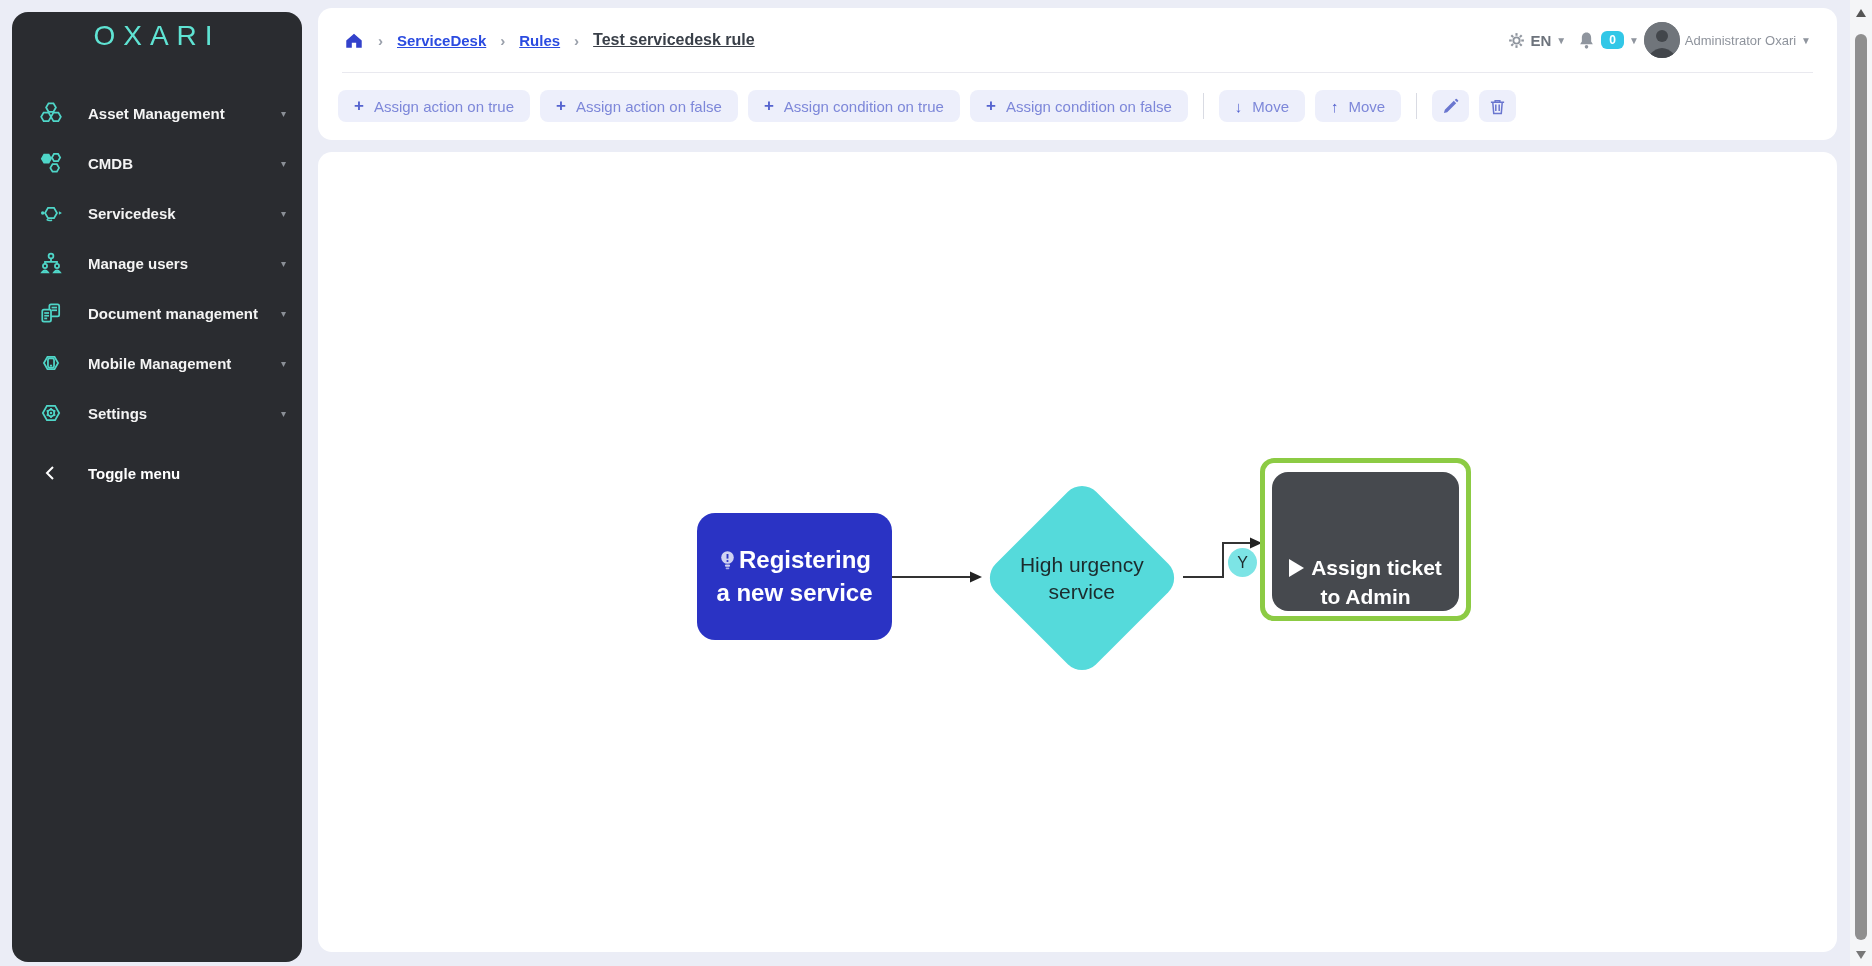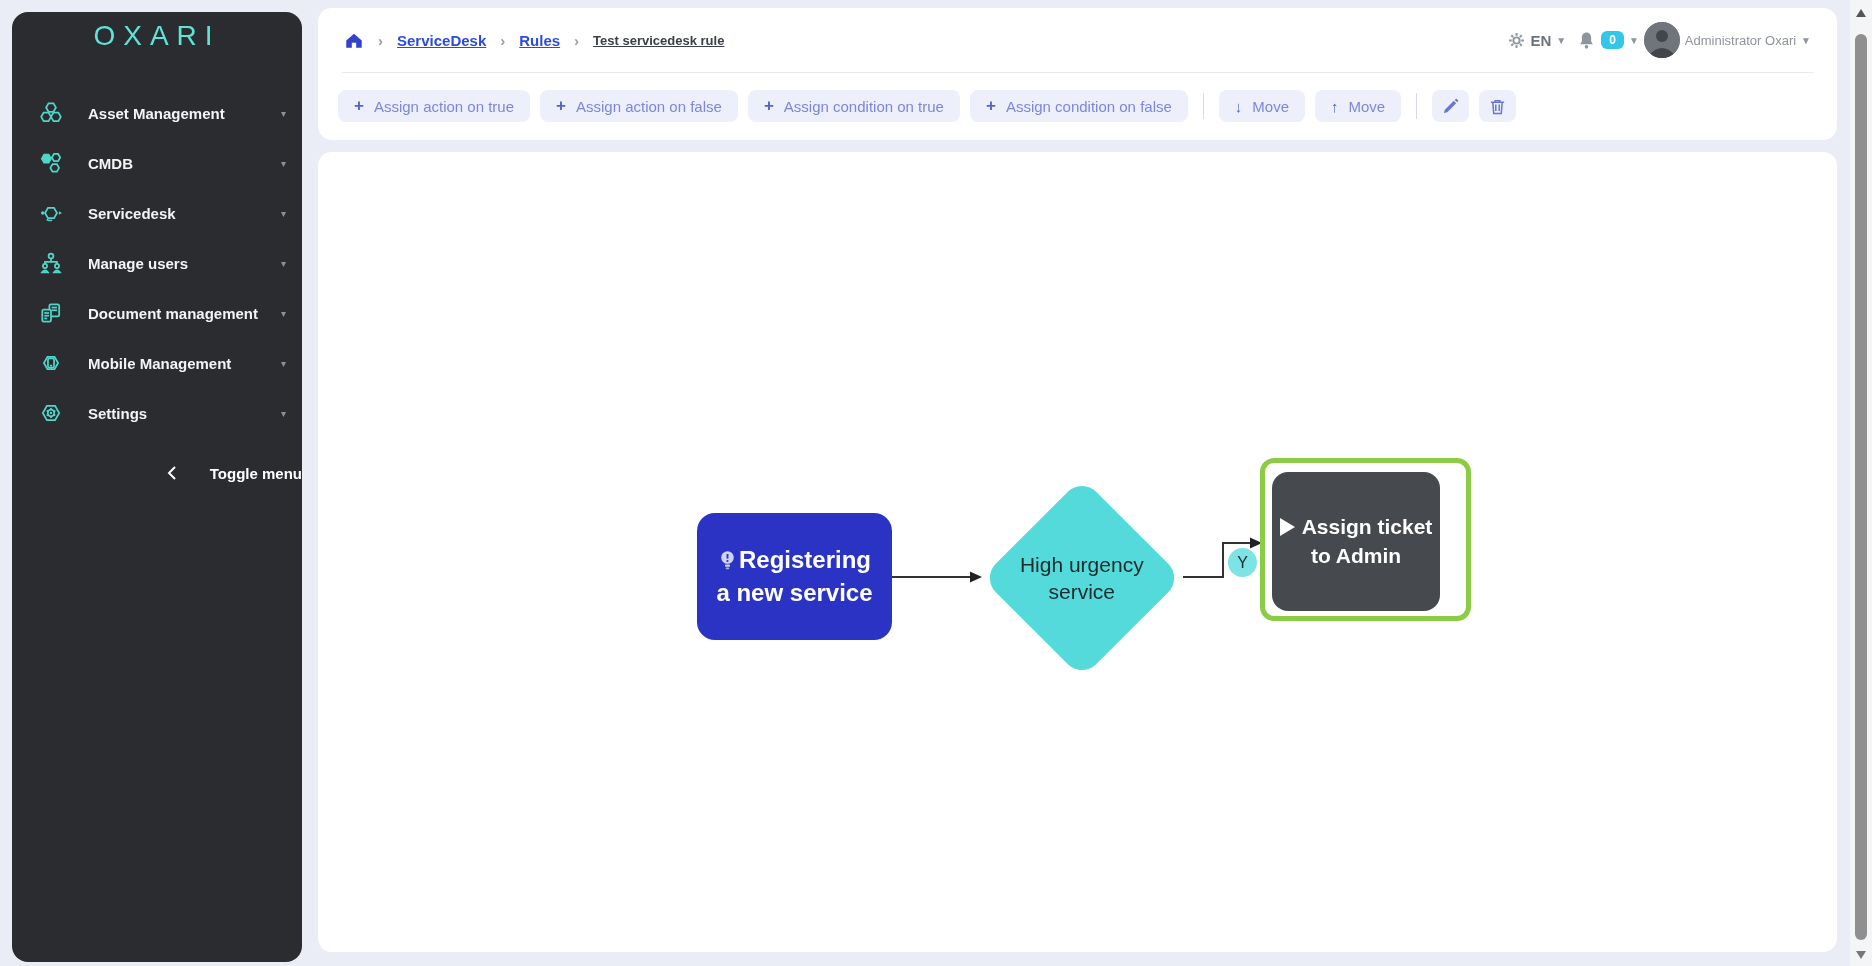--- a/index.html
+++ b/index.html
@@ -19,35 +19,35 @@
     color:#5fe3d3; font-size:28px; font-weight:300; letter-spacing:8px;
   }
   .menu { margin-top:4px; }
   .menu-item {
     position:relative; display:flex; align-items:center; height:50px;
     padding-left:26px; cursor:pointer;
   }
   .menu-item .mi-icon { width:26px; height:26px; flex:0 0 26px; display:flex; align-items:center; justify-content:center; }
   .menu-item .mi-label { margin-left:24px; font-size:15px; font-weight:700; color:#f4f4f4; }
   .menu-item .mi-chev { position:absolute; right:16px; color:#8b9097; font-size:10px; }
-  .toggle-item { margin-top:10px;justify-content:flex-end; }
+  .toggle-item { margin-top:10px; }
   .toggle-item .mi-label { color:#fff; }
   svg.tealicon { stroke:#4fd6c8; fill:none; stroke-width:1.6; }
   
   .topcard {
     position:absolute; left:318px; top:8px; width:1519px; height:132px;
     background:#fff; border-radius:14px;
   }
   .toprow {
     height:64px; display:flex; align-items:center; padding:0 26px;
   }
   .breadcrumb { display:flex; align-items:center; gap:14px; }
   .crumb-sep { color:#9aa0ab; font-size:15px; font-weight:700; }
   .crumb-link { font-size:15px; font-weight:700; color:#2b4be0; text-decoration:underline; cursor:pointer; }
-  .crumb-current { font-size:13px; font-weight:700; color:#3a4049; text-decoration:underline; }
+  .crumb-current { font-size:16px; font-weight:700; color:#3a4049; text-decoration:underline; }
   .top-right { margin-left:auto; display:flex; align-items:center; gap:5px; }
   .hdr-caret { color:#8f959e; font-size:10px; }
   .lang { color:#6d737c; font-size:15px; font-weight:600; }
   .badge {
     background:#32c7e7; color:#fff; font-size:12px; font-weight:700;
     border-radius:6px; padding:2px 8px;
   }
   .avatar { width:36px; height:36px; border-radius:50%; overflow:hidden; background:#70757b; }
   .username { color:#8e939c; font-size:13px; }
   .divider { border-top:1px solid #e9e9ef; margin:0 24px; }
@@ -84,23 +84,23 @@
   }
   .diamond .lbl {
     transform:rotate(-45deg); width:170px; color:#1c2b2d;
     font-size:21px; font-weight:400; line-height:1.3;
   }
   .selection-box {
     position:absolute; left:942px; top:306px; width:211px; height:163px;
     border:5px solid #8ccb44; border-radius:14px;
   }
   .node-action {
-    left:954px; top:320px; width:168px; height:139px;
+    left:954px; top:320px; width:187px; height:139px;
     background:#46494e; border-radius:16px; color:#fff;
-    font-size:21px; font-weight:700; line-height:1.35;
+    font-size:21px; font-weight:700; line-height:1.35;align-items:flex-end;
   }
   .node-action .lbl { width:155px; }
   .play {
     display:inline-block; width:0; height:0; vertical-align:-2px; margin-right:7px;
     border-left:15px solid #fff; border-top:9px solid transparent; border-bottom:9px solid transparent;
   }
   .branch-y {
     position:absolute; left:910px; top:396px; width:29px; height:29px;
     border-radius:50%; background:#7ce4e5; color:#1c2b2d;
     display:flex; align-items:center; justify-content:center; font-size:16px;

